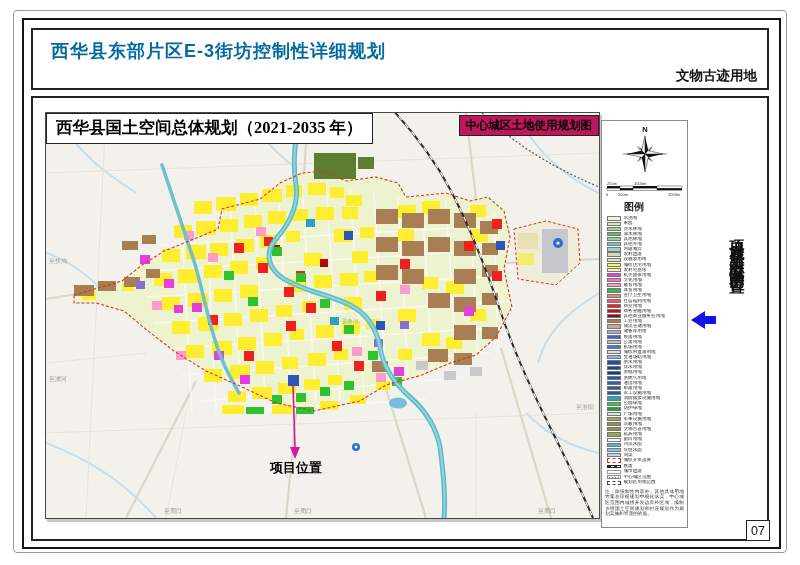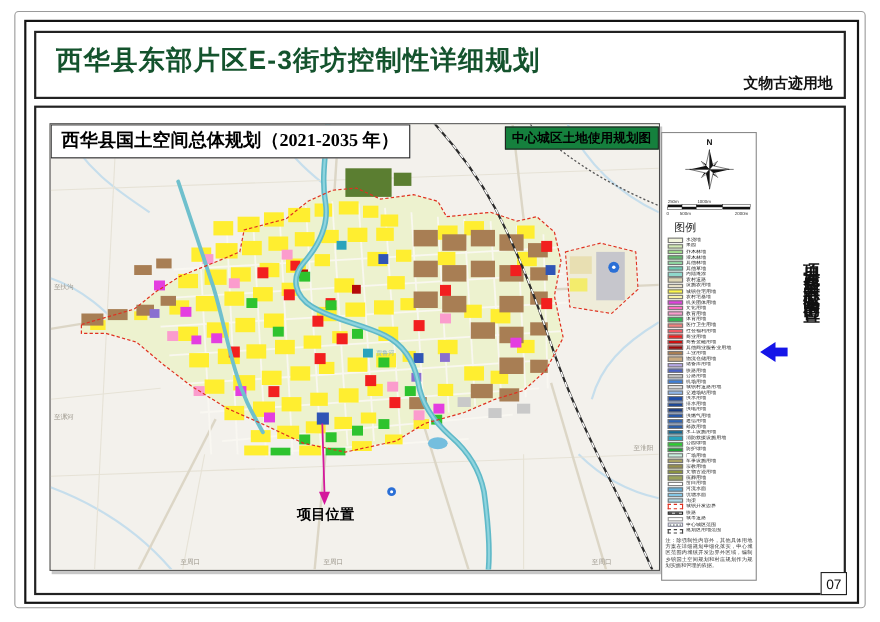--- a/index.html
+++ b/index.html
@@ -1,47 +1,47 @@
 <!DOCTYPE html>
 <html><head>
 <meta charset="utf-8">
 <style>
   html,body{margin:0;padding:0;background:#fff;}
   body{font-family:"Liberation Sans",sans-serif;-webkit-font-smoothing:antialiased;}
   .page{position:relative;width:800px;height:565px;background:#fff;overflow:hidden;}
   .outer-frame{position:absolute;left:13px;top:10px;width:772px;height:541px;border:1.5px solid #9a9a9a;border-radius:4px;}
   .black-frame{position:absolute;left:22px;top:18px;width:755px;height:527px;border:2.5px solid #141414;}
   .title-box{position:absolute;left:31px;top:28px;width:738px;height:62px;border:2px solid #222;background:#fff;box-sizing:border-box;}
-  .main-title{position:absolute;left:18px;top:9px;font-size:24px;font-weight:bold;color:#14532d;letter-spacing:1px;}
+  .main-title{position:absolute;left:18px;top:9px;font-size:18px;font-weight:bold;color:#0369a1;letter-spacing:1px;}
   .sub-title{position:absolute;right:10px;bottom:3px;font-size:13.5px;font-weight:bold;color:#111;}
   .content-box{position:absolute;left:31px;top:96px;width:738px;height:445px;border:2px solid #222;background:#fff;box-sizing:border-box;}
   .map-panel{position:absolute;left:45px;top:112px;width:553px;height:405px;border:1px solid #4a4a4a;background:#f3f1ec;box-shadow:2px 3px 0 rgba(0,0,0,.22);overflow:hidden;}
   .map-panel svg{display:block;}
   .legend-panel{position:absolute;left:601px;top:120px;width:87px;height:408px;border:1px solid #8a8a8a;background:#fff;box-sizing:border-box;padding:2px 3px;overflow:hidden;}
   .north-wrap{text-align:center;height:56px;}
   .scale-wrap{height:18px;margin-top:1px;}
-  .legend-heading{font-size:10px;font-weight:normal;color:#222;margin:2px 0 2px 8px;}
+  .legend-heading{font-size:10px;font-weight:bold;color:#222;margin:2px 0 2px 19px;}
   .legend-items{margin-left:2px;}
   .legend-row{display:flex;align-items:center;height:5.15px;line-height:1;}
   .legend-special .legend-row{height:5.6px;}
   .sw{flex:0 0 14px;width:14px;height:4.2px;border:0.5px solid #777;box-sizing:border-box;margin-right:2.5px;}
   .lab{font-size:4.6px;color:#222;white-space:nowrap;overflow:hidden;}
   .sw-dashed-red{background:#fff;border:1px dashed #e03020;}
   .sw-rail{background:repeating-linear-gradient(90deg,#222 0 3px,#fff 3px 6px);border:0.5px solid #222;height:3px;}
   .sw-road{background:linear-gradient(#fff 38%,#8a8a8a 38% 62%,#fff 62%);border:0.5px solid #999;}
   .sw-dots{background-color:#fff;background-image:radial-gradient(#566 0.5px,transparent 0.7px);background-size:3px 3px;border:0.5px solid #889;}
   .sw-dashdot{background:#fff;border:1px dashed #444;}
   .legend-note{margin-top:3px;font-size:4.7px;line-height:5.7px;color:#333;text-align:justify;}
   .side-label{position:absolute;left:716px;top:228px;width:30px;height:230px;writing-mode:vertical-rl;text-orientation:upright;font-size:15px;font-weight:bold;color:#111;letter-spacing:3px;text-align:left;}
   .blue-arrow{position:absolute;left:691px;top:311px;width:26px;height:18px;}
   .blue-arrow .head{position:absolute;left:0;top:0;width:0;height:0;border-top:9px solid transparent;border-bottom:9px solid transparent;border-right:14px solid #1515e8;}
   .blue-arrow .bar{position:absolute;left:13px;top:5px;width:12px;height:8px;background:#1515e8;}
   .page-num{position:absolute;left:746px;top:520px;width:24px;height:21px;border:1.5px solid #222;box-sizing:border-box;background:#fff;display:flex;align-items:center;justify-content:center;font-size:12.5px;color:#111;}
   .map-title-box{position:absolute;left:0;top:0;border:1.5px solid #222;background:#fff;padding:3px 9px 4px 9px;font-family:"Liberation Serif",serif;font-size:16.5px;font-weight:bold;color:#000;white-space:nowrap;}
-  .map-corner-box{position:absolute;right:0;top:2px;border:1px solid #222;background:#15803d;padding:2px 6px;font-size:11.5px;font-weight:bold;color:#000;white-space:nowrap;}
+  .map-corner-box{position:absolute;right:0;top:2px;border:1px solid #222;background:#be185d;padding:2px 6px;font-size:11.5px;font-weight:bold;color:#000;white-space:nowrap;}
 </style>
 </head>
 <body>
 
 <div class="page">
   <div class="outer-frame"></div>
   <div class="black-frame"></div>
 
   <div class="title-box">
     <div class="main-title">西华县东部片区E-3街坊控制性详细规划</div>

